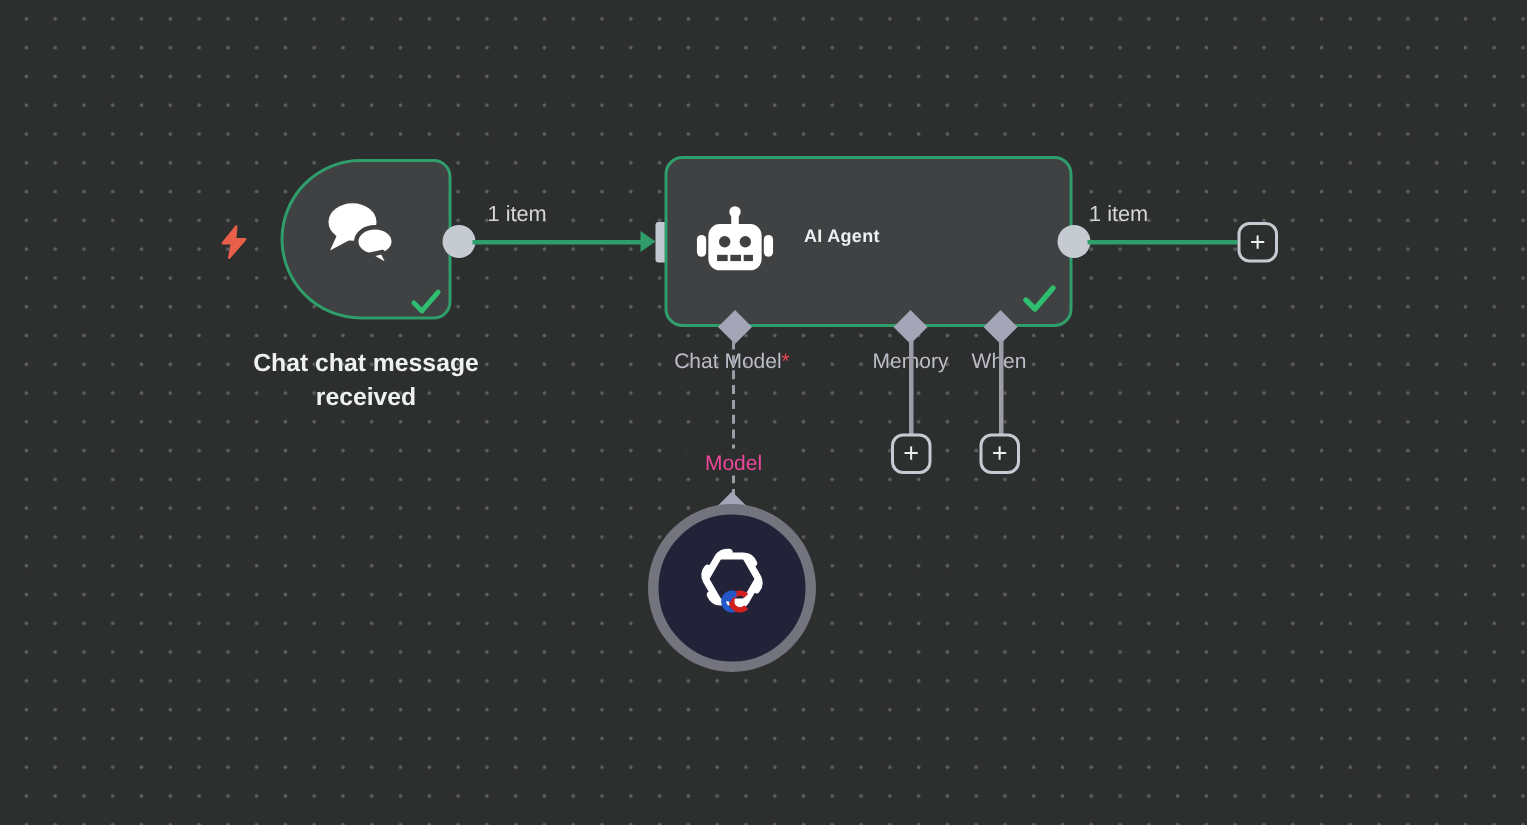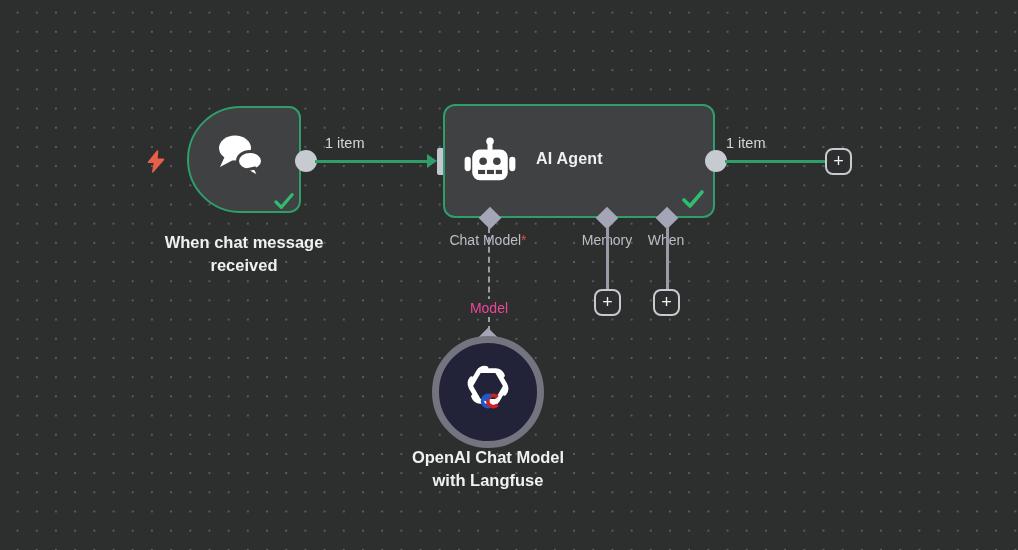--- a/index.html
+++ b/index.html
@@ -17,21 +17,21 @@
   }
   .trigger-node{
     left:187px;top:106px;width:114px;height:107px;
     border-radius:54px 12px 12px 54px;
   }
   .agent-node{
     left:443px;top:104px;width:272px;height:114px;border-radius:12px;
   }
   .agent-title{
     position:absolute;left:91px;top:44px;
-    font-size:16px;font-weight:700;color:#eef0f1;letter-spacing:.2px;
+    font-size:12px;font-weight:700;color:#eef0f1;letter-spacing:.2px;
   }
   .model-node{
     left:432px;top:336px;width:112px;height:112px;border-radius:50%;
     background:#222338;border:7px solid #73747e;position:absolute;
   }
   
   .node-label{
     position:absolute;color:#eef0f1;font-weight:700;font-size:16.5px;
     line-height:23px;text-align:center;
   }
@@ -99,21 +99,21 @@
       <g stroke="#3f4143" stroke-width="3">
         <ellipse cx="37" cy="31" rx="12.5" ry="9.5" fill="#ffffff"></ellipse>
         <path d="M42 38 L47 48 L33 40 Z" fill="#ffffff" stroke-linejoin="round"></path>
       </g>
     </svg>
 
     <svg class="check" style="left:84px;top:84px" width="22" height="18" viewBox="0 0 24 20">
       <path d="M3 11 L9 17 L21 3" fill="none" stroke="#2fbe70" stroke-width="3.6" stroke-linecap="round" stroke-linejoin="round"></path>
     </svg>
   </div>
-  <div class="node-label trigger-label">When chat message received</div>
+  <div class="node-label trigger-label">Chat chat message received</div>
 
   <div class="out-circle" style="left:295px;top:150px"></div>
 
   <div class="conn-line" style="left:315px;width:113px"></div>
   <div class="conn-arrow"></div>
   <div class="conn-label" style="left:325px">1 item</div>
   <div class="in-rect"></div>
 
   <div class="node agent-node">
 
@@ -189,18 +189,14 @@
           </g>
       </g>
     </svg>
 
     <svg class="icon" style="left:34px;top:49px" width="28" height="18" viewBox="0 0 28 18">
       <path d="M18 4.2 A 5.6 5.6 0 1 0 18 13.8" fill="none" stroke="#2458c9" stroke-width="3.6"></path>
       <path d="M24.5 5.2 A 5.6 5.6 0 1 0 24.5 12.8" fill="none" stroke="#d21f1f" stroke-width="3.6"></path>
       <path d="M18 4.2 A 5.6 5.6 0 0 0 12.5 9" fill="none" stroke="#2458c9" stroke-width="3.6"></path>
     </svg>
   </div>
-  <div class="node-label model-label">
-    <div>OpenAI Chat Model</div>
-    <div>with Langfuse</div>
-  </div>
 
 </div>
 
 </body></html>

